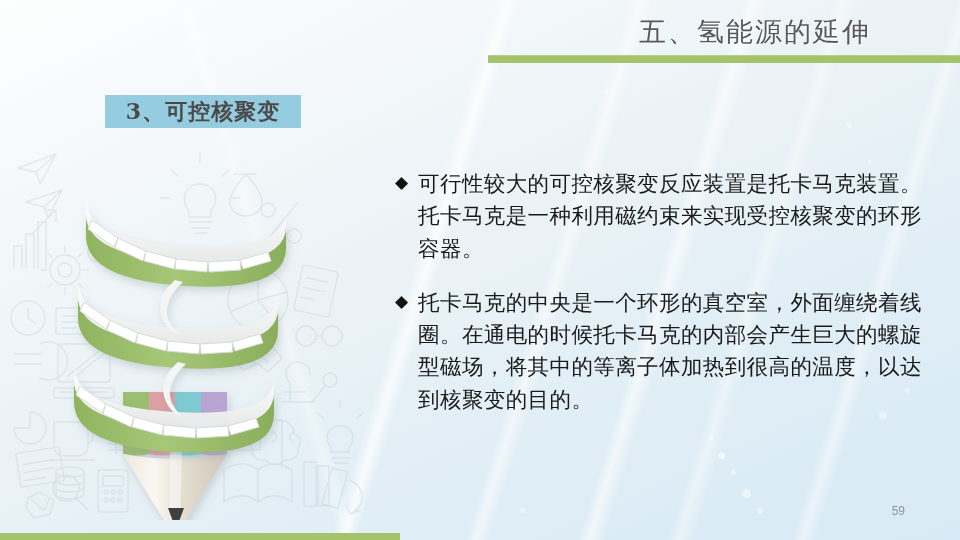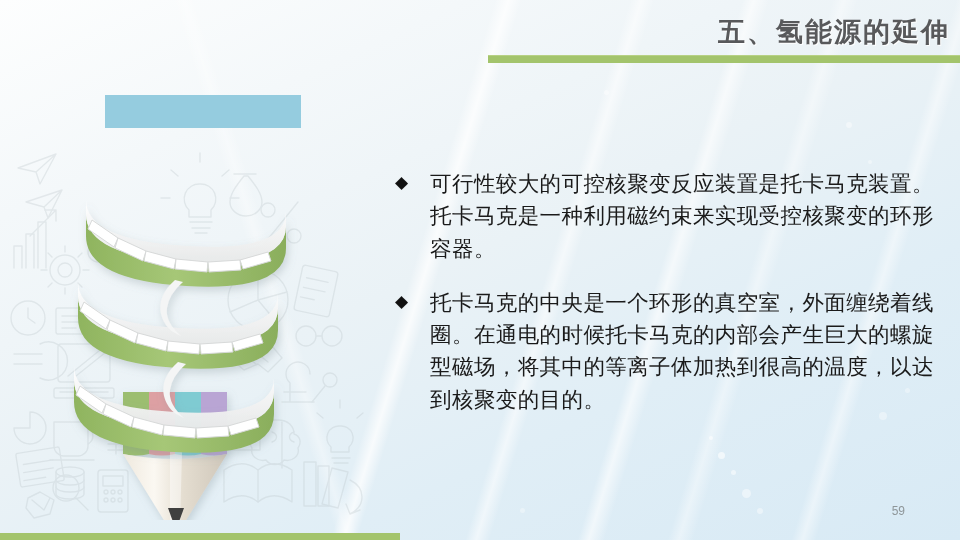--- a/index.html
+++ b/index.html
@@ -19,22 +19,22 @@
       linear-gradient(107deg, rgba(255,255,255,0) 56%, rgba(255,255,255,.55) 57%, rgba(255,255,255,0) 58.2%),
       linear-gradient(107deg, rgba(255,255,255,0) 66%, rgba(255,255,255,.6) 67%, rgba(255,255,255,0) 68.4%),
       linear-gradient(107deg, rgba(255,255,255,0) 74%, rgba(255,255,255,.4) 75%, rgba(255,255,255,0) 76.3%),
       linear-gradient(107deg, rgba(255,255,255,0) 85%, rgba(255,255,255,.45) 86%, rgba(255,255,255,0) 87.2%),
       linear-gradient(73deg, rgba(255,255,255,0) 30%, rgba(255,255,255,.35) 31%, rgba(255,255,255,0) 32%);
   }
   .bokeh{position:absolute;border-radius:50%;background:rgba(255,255,255,.85);pointer-events:none;}
   
   #title-text{
     position:absolute;left:560px;top:14px;width:390px;
-    font-size:27px;font-weight:bold;color:#58595b;letter-spacing:2px;
-    text-align:right;
+    font-size:27px;font-weight:normal;color:#58595b;letter-spacing:2px;
+    text-align:center;
     text-shadow:1px 1px 0 rgba(255,255,255,.9);
   }
   #title-rule{
     position:absolute;left:488px;top:55px;width:472px;height:7px;
     background:#a3c46c;border-top:1px solid #b7d184;
   }
   
   #subtitle-chip{
     position:absolute;left:105px;top:95px;width:196px;height:33px;
     background:#95ccdf;
@@ -49,21 +49,21 @@
   
   #body{position:absolute;left:395px;top:168px;width:540px;}
   .bullet-row{display:flex;align-items:flex-start;margin-bottom:22px;}
   .bullet-mark{
     font-size:17px;line-height:1.62;color:#111;margin-right:10px;flex:0 0 auto;
     transform:translateY(1px);
   }
   .bullet-text{
     font-family:"DejaVu Serif","Liberation Serif",serif;
     font-size:21.5px;line-height:1.50;color:#1a1a1a;
-    text-align:left;letter-spacing:.4px;margin-left:12px;
+    text-align:left;letter-spacing:.4px;
   }
   
   #bottom-bar{position:absolute;left:0;bottom:0;width:400px;height:7px;background:#a3c46c;}
   
   #page-number{
     position:absolute;right:55px;bottom:22px;
     font-size:12px;color:#8e9699;
   }
   
   #illustration{position:absolute;left:10px;top:140px;width:380px;height:380px;}
@@ -269,20 +269,21 @@
         <path d="M165 140 q-18 16 -14 34 q4 16 20 22 q-16-14 -14-28 q2-14 16-26 z" fill="#f4f5f5"></path>
         <path d="M168 222 q-18 16 -14 34 q4 16 20 22 q-16-14 -14-28 q2-14 16-26 z" fill="#f4f5f5"></path>
       </g>
     </svg>
   </div>
 
   <div id="title-text">五、氢能源的延伸</div>
   <div id="title-rule"></div>
 
   <div id="subtitle-chip"></div>
+  <div id="subtitle-text">3、可控核聚变</div>
 
   <div id="body">
     <div class="bullet-row">
       <span class="bullet-mark">◆</span>
       <span class="bullet-text">可行性较大的可控核聚变反应装置是托卡马克装置。托卡马克是一种利用磁约束来实现受控核聚变的环形容器。</span>
     </div>
     <div class="bullet-row">
       <span class="bullet-mark">◆</span>
       <span class="bullet-text">托卡马克的中央是一个环形的真空室，外面缠绕着线圈。在通电的时候托卡马克的内部会产生巨大的螺旋型磁场，将其中的等离子体加热到很高的温度，以达到核聚变的目的。</span>
     </div>

